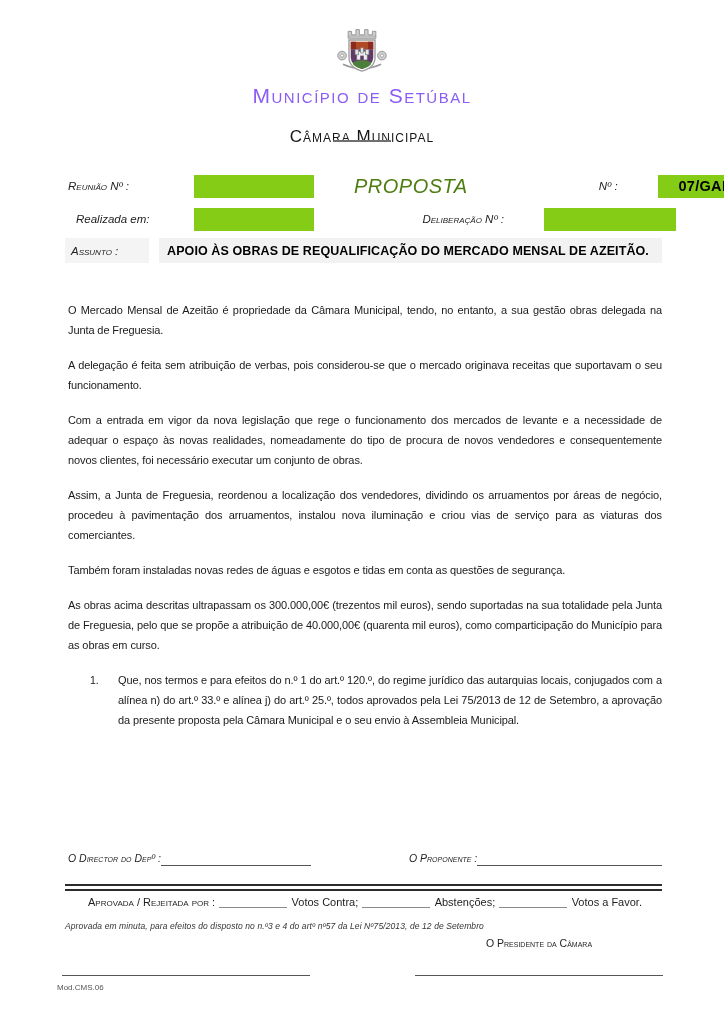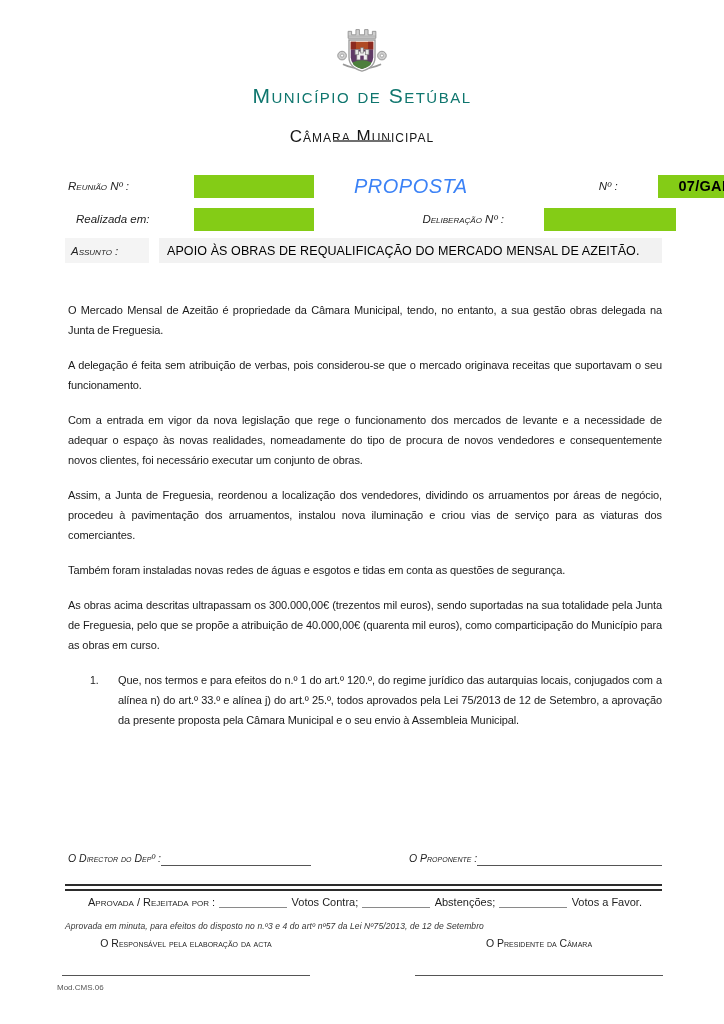--- a/index.html
+++ b/index.html
@@ -4,41 +4,41 @@
 <style>
   * { margin:0; padding:0; box-sizing:border-box; }
   html,body { background:#ffffff; }
   .page {
     position:relative; width:724px; height:1024px; background:#ffffff;
     font-family:"Liberation Sans", sans-serif; color:#1b1b1b; overflow:hidden;
   }
   
   .crest { position:absolute; top:24px; left:50%; transform:translateX(-50%); width:52px; height:58px; }
   .muni  { position:absolute; top:84px; left:0; width:100%; text-align:center;
-           font-variant:small-caps; font-size:21px; letter-spacing:1.5px; color:#0f766e; }
+           font-variant:small-caps; font-size:21px; letter-spacing:1.5px; color:#8b5cf6; }
   .dept  { position:absolute; top:127px; left:0; width:100%; text-align:center;
            font-variant:small-caps; font-size:17px; letter-spacing:1px; color:#161616; }
   .hr-short { position:absolute; top:140px; left:50%; transform:translateX(-50%);
               width:58px; height:0; border-top:2px solid #6f6f6f; }
   
   .meta { position:absolute; top:173px; left:68px; width:594px; }
   .meta-row { position:relative; display:grid; grid-template-columns:86px 120px 1fr 110px 132px;
               column-gap:6px; align-items:center; height:26px; margin-bottom:7px;gap:40px; }
   .lbl { font-style:italic; font-variant:small-caps; font-size:11.5px; color:#222; white-space:nowrap; }
   .lbl.rt { text-align:right; }
   .lbl.plain { font-variant:normal;margin-left:8px; }
   .field { display:block; height:23px; background:#84cc16; }
   .field.value { font-weight:bold; font-size:14.5px; text-align:center; line-height:23px;
                  letter-spacing:0.3px; color:#000; }
-  .proposta { text-align:center; font-style:italic; font-size:20px; letter-spacing:0.5px; color:#3b82f6; }
+  .proposta { text-align:center; font-style:italic; font-size:20px; letter-spacing:0.5px; color:#4d7c0f; }
   
   .assunto { position:absolute; top:238px; left:65px; width:597px; display:flex; gap:10px; }
   .assunto-lbl { width:84px; background:#f4f4f4; font-style:italic; font-variant:small-caps;
                  font-size:11.5px; padding:7px 4px 6px 6px; color:#222; }
-  .assunto-title { flex:1; background:#f2f2f2; font-weight:normal; font-size:12.5px;
+  .assunto-title { flex:1; background:#f2f2f2; font-weight:bold; font-size:12.5px;
                    padding:6px 6px 5px 8px; letter-spacing:0.1px; color:#000; }
   
   .doc-body { position:absolute; top:300px; left:68px; width:594px; }
   .doc-body p { font-size:11px; letter-spacing:-0.1px; line-height:20px;
                 text-align:justify; margin-bottom:15px; color:#1a1a1a; }
   .li { display:flex; margin-top:5px; padding-left:22px; }
   .li .num { width:28px; font-size:10.5px; line-height:20px; color:#1a1a1a; flex:none; }
   .li p { flex:1; margin-bottom:0; }
   
   .sig-row { position:absolute; top:852px; left:68px; width:594px; display:flex; align-items:flex-end; }
@@ -151,20 +151,19 @@
     <span class="blank"></span>
     <span>Votos Contra;</span>
     <span class="blank"></span>
     <span>Abstenções;</span>
     <span class="blank"></span>
     <span>Votos a Favor.</span>
   </div>
 
   <div class="minuta">Aprovada em minuta, para efeitos do disposto no n.º3 e 4 do artº nº57 da Lei Nº75/2013, de 12 de Setembro</div>
 
-  <div class="role l">O Responsável pela elaboração da acta</div>
   <div class="role r">O Presidente da Câmara</div>
   <div class="bottom-line l"></div>
   <div class="bottom-line r"></div>
 
   <div class="mod-code">Mod.CMS.06</div>
 
 </div>
 
 </body></html>

